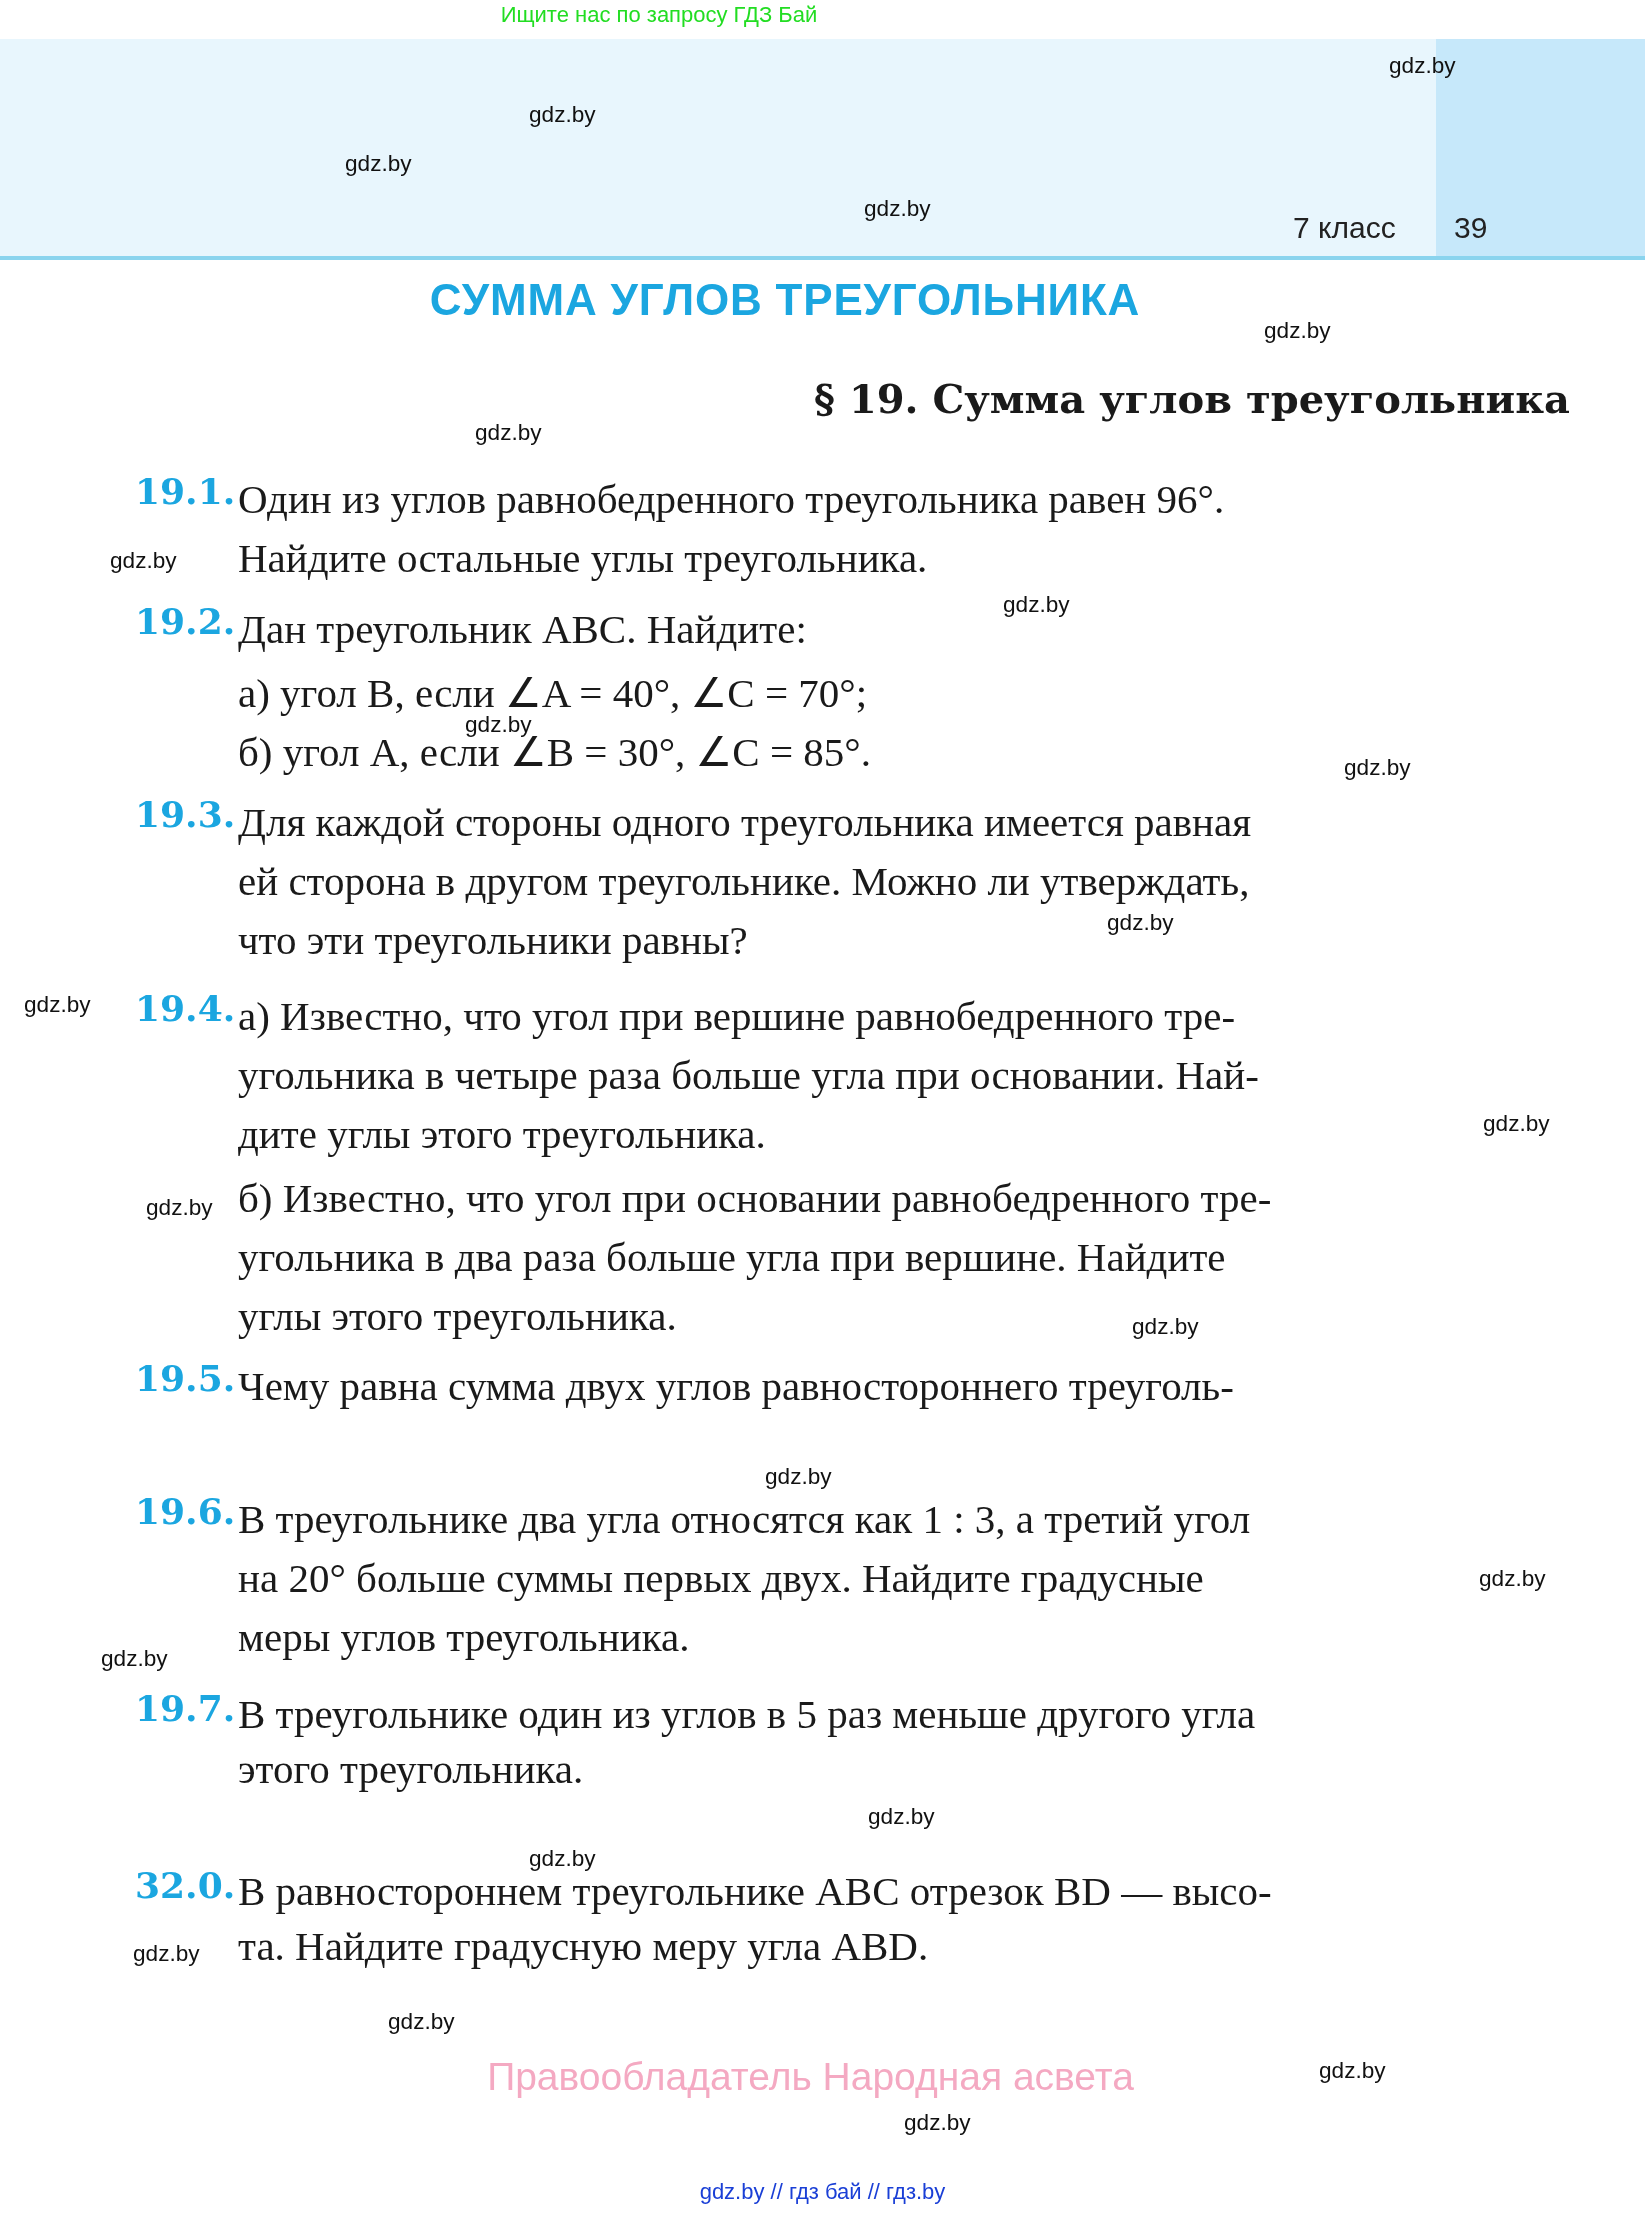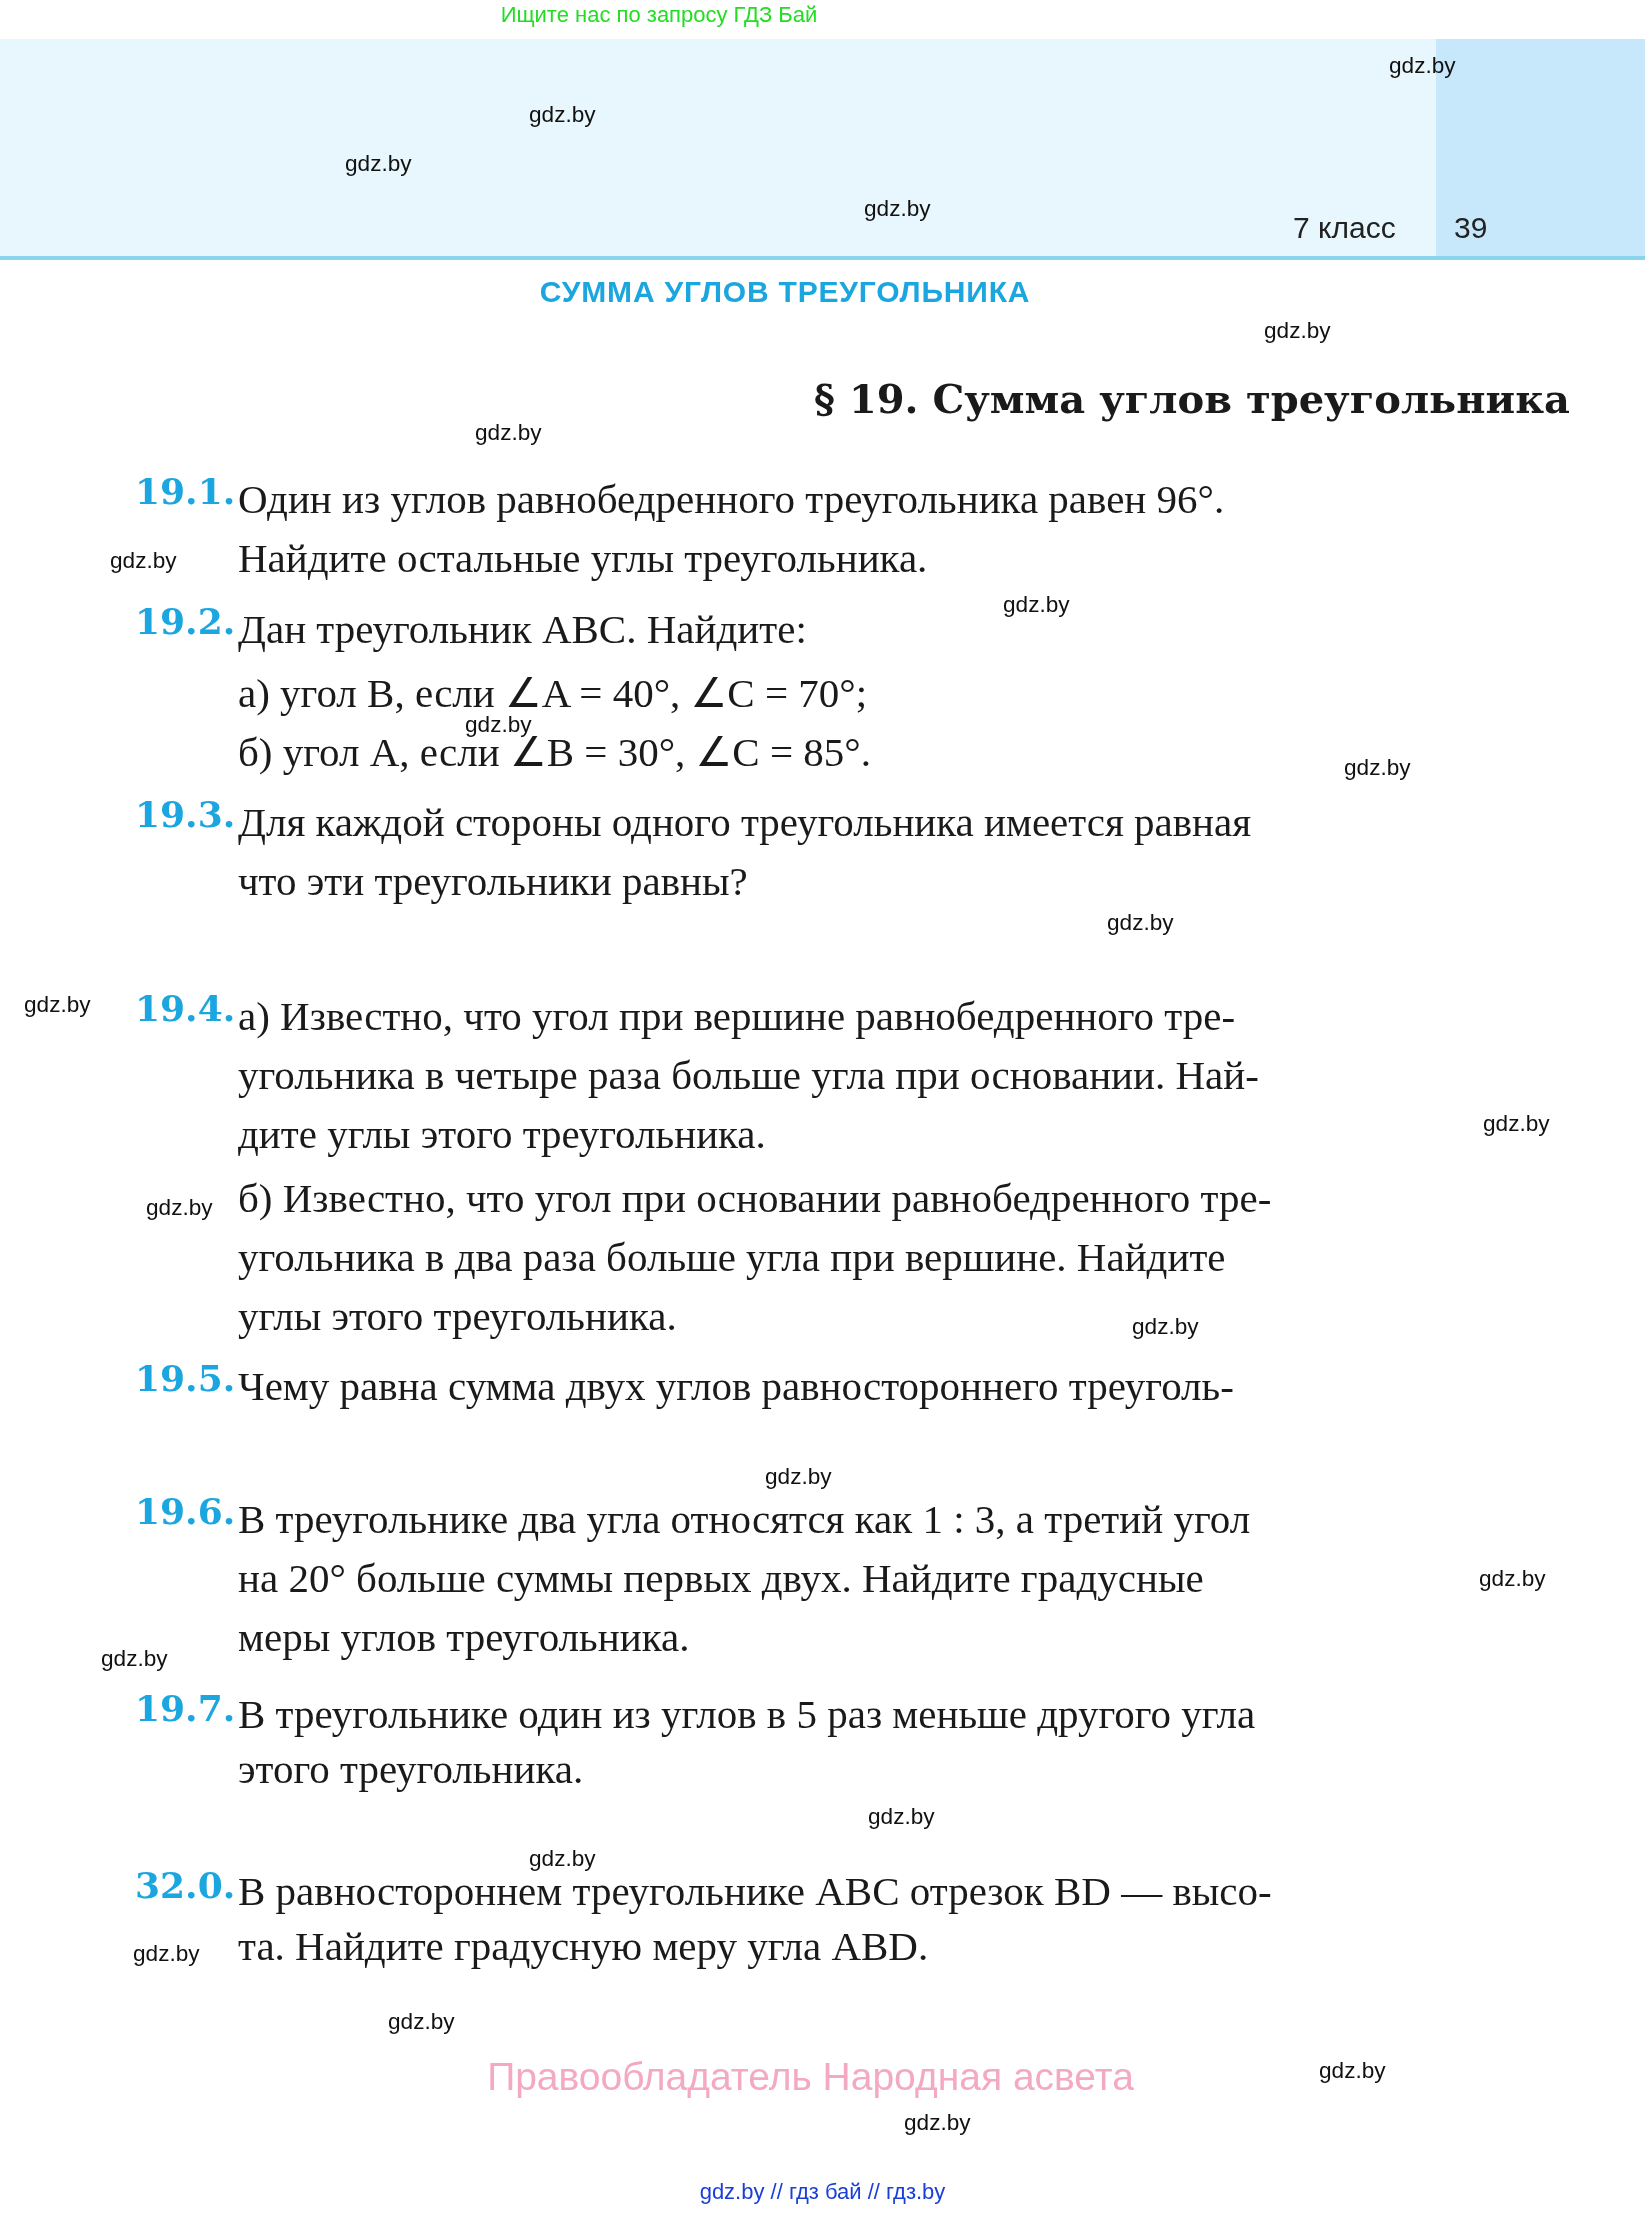--- a/index.html
+++ b/index.html
@@ -6,21 +6,21 @@
   body { width:1645px; height:2216px; position:relative; background:#ffffff; overflow:hidden;
          font-family:"DejaVu Serif", serif; color:#1a1a1a; }
   .topnote { position:absolute; left:0; width:1318px; top:1.6px; text-align:center;
              font-family:"Liberation Sans", sans-serif; font-size:22px; color:#22dd22; }
   .band { position:absolute; left:0; top:39px; width:1645px; height:219px; background:#e8f6fd; }
   .band .pagebox { position:absolute; left:1436px; top:0; width:209px; height:219px; background:#c6e8fa; }
   .band-line { position:absolute; left:0; top:256px; width:1645px; height:4px; background:#8ad4ee; }
   .grade { position:absolute; left:1293px; top:211px; font-family:"Liberation Sans", sans-serif; font-size:30px; color:#222; }
   .pageno { position:absolute; left:1454px; top:211px; font-family:"Liberation Sans", sans-serif; font-size:30px; color:#222; }
   .chapter { position:absolute; left:0; width:1570px; top:275px; text-align:center;
-             font-family:"Liberation Sans", sans-serif; font-weight:bold; font-size:30px; color:#1ba6e0; letter-spacing:0.8px; }
+             font-family:"Liberation Sans", sans-serif; font-weight:bold; font-size:44px; color:#1ba6e0; letter-spacing:0.8px; }
   .section { position:absolute; left:0; width:1570px; top:375px; text-align:right;
              font-family:"DejaVu Serif", serif; font-weight:bold; font-size:40px; color:#1a1a1a; }
   .wm { position:absolute; font-family:"Liberation Sans", sans-serif; font-size:22.6px; color:#111; white-space:nowrap; }
   .prob { position:absolute; left:135px; width:1301px; }
   .prob .num { position:absolute; left:0; top:0; font-family:"DejaVu Serif", serif; font-weight:bold;
                font-size:36px; color:#1ba6e0; }
   .prob .body { margin-left:103px; font-family:"Liberation Serif", serif; font-size:41px; line-height:59px;
                 text-align:justify; text-align-last:left; }
   .prob .line { display:block; }
   .footer-pink { position:absolute; left:0; width:1621px; top:2055px; text-align:center;
@@ -57,20 +57,21 @@
     <span class="line" style="margin-bottom:4.8px">Дан треугольник ABC. Найдите:</span>
     <span class="line">а) угол B, если ∠A = 40°, ∠C = 70°;</span>
     <span class="line">б) угол A, если ∠B = 30°, ∠C = 85°.</span>
   </div>
 </div>
 
 <div class="prob" style="top:793px;">
   <span class="num">19.3.</span>
   <div class="body">
     <span class="line">Для каждой стороны одного треугольника имеется равная</span>
+    <span class="line">ей сторона в другом треугольнике. Можно ли утверждать,</span>
     <span class="line">что эти треугольники равны?</span>
   </div>
 </div>
 
 <div class="prob" style="top:987px;">
   <span class="num">19.4.</span>
   <div class="body">
     <span class="line">а) Известно, что угол при вершине равнобедренного тре-</span>
     <span class="line">угольника в четыре раза больше угла при основании. Най-</span>
     <span class="line" style="margin-bottom:4.8px">дите углы этого треугольника.</span>

